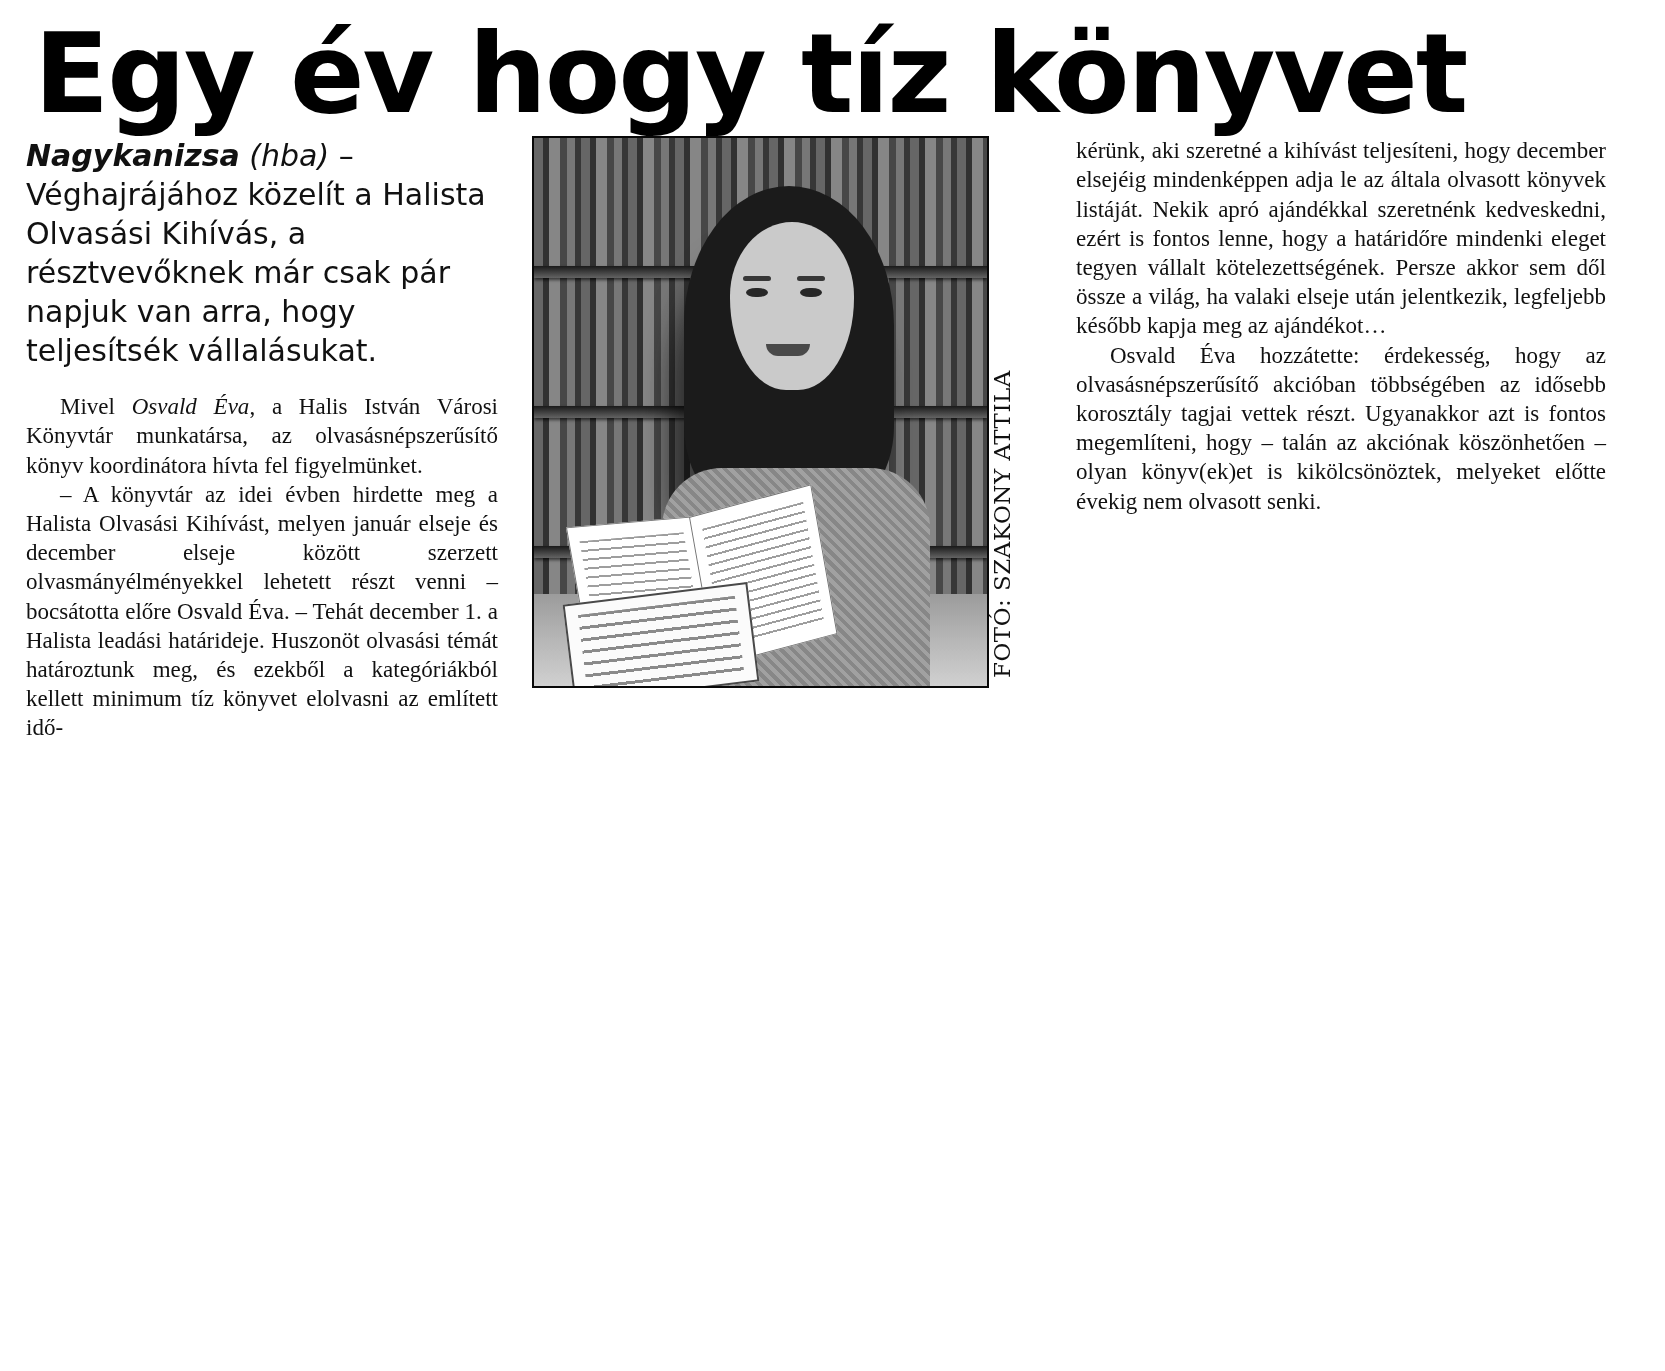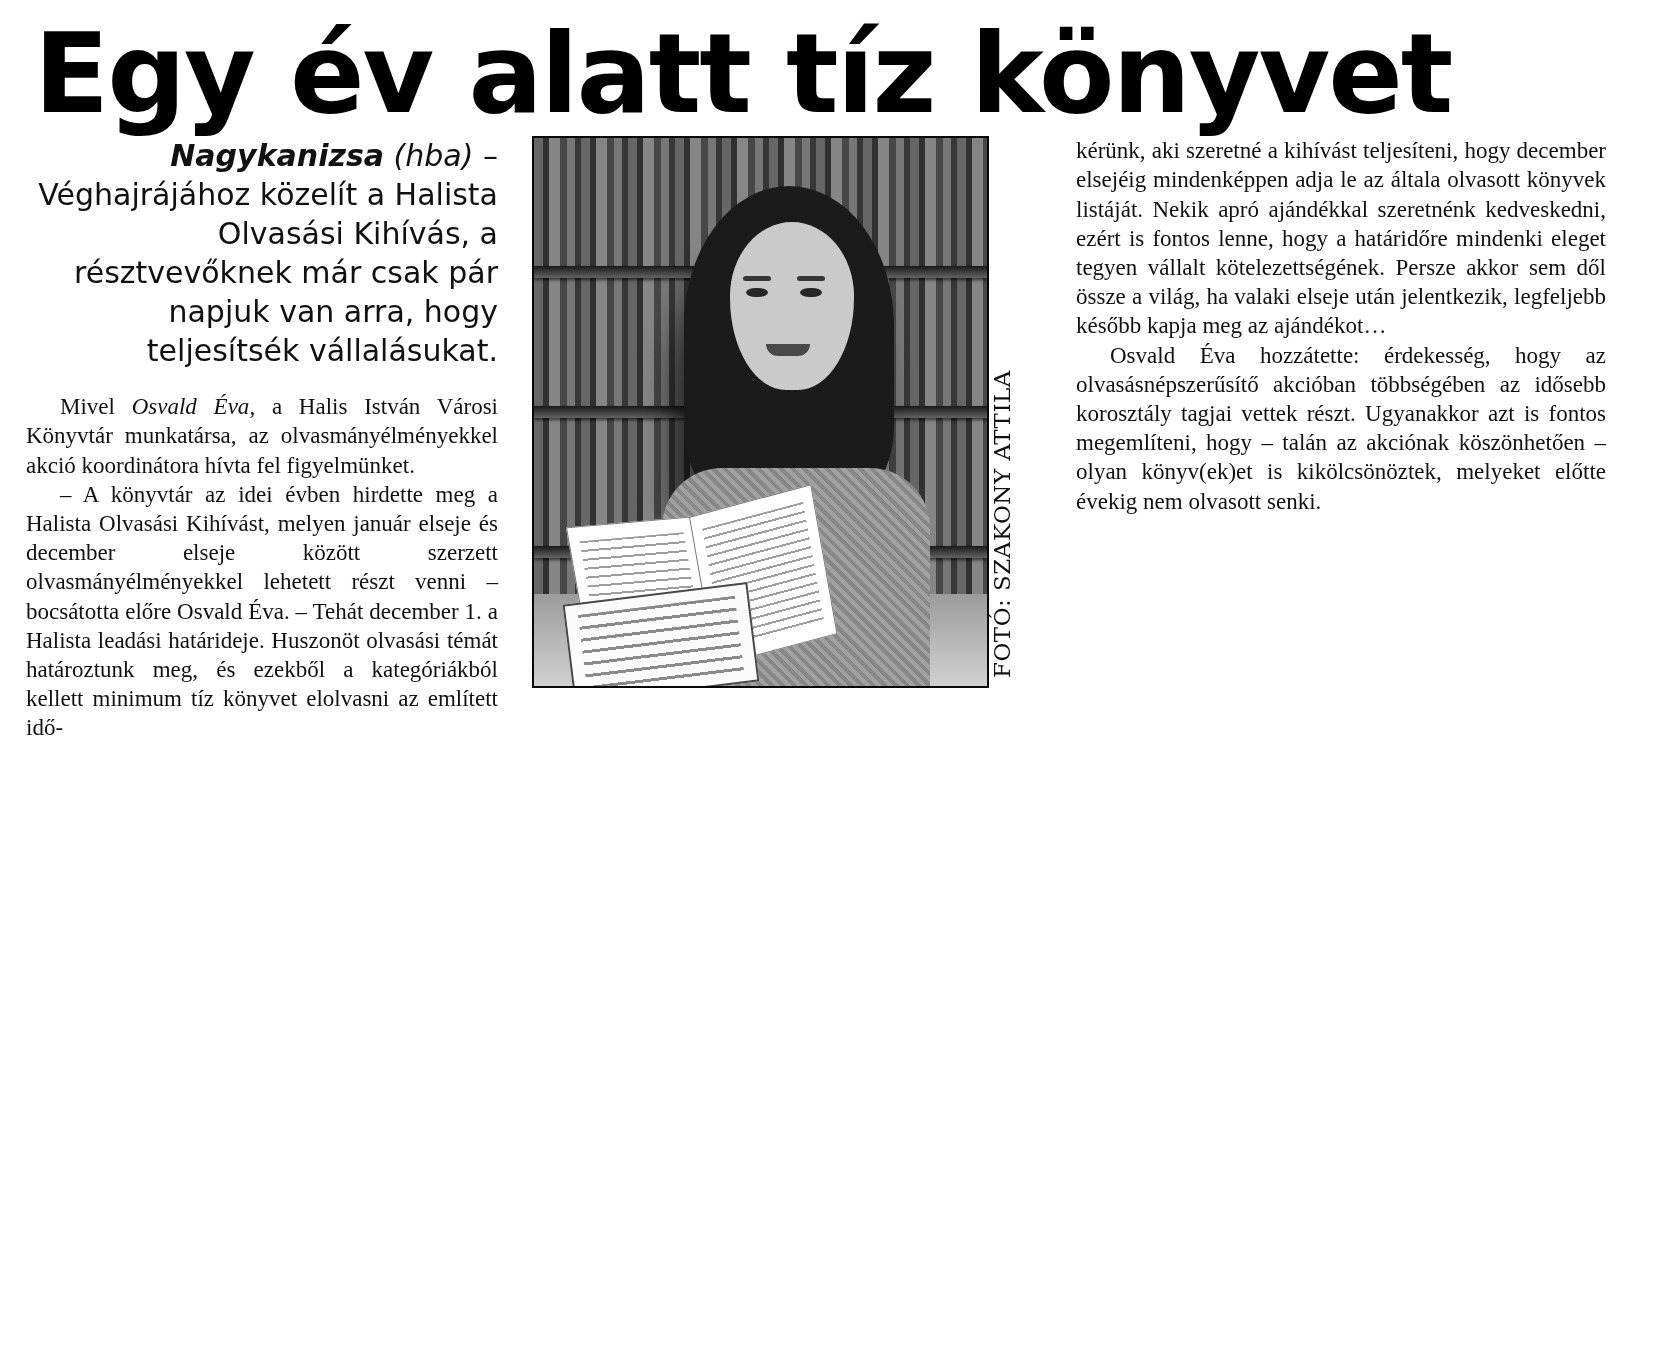--- a/index.html
+++ b/index.html
@@ -55,21 +55,21 @@
     text-align: justify;
     text-justify: inter-word;
     hyphens: manual;
   }
   p.indent { text-indent: 34px; }
 
   .lead {
     font-family: "DejaVu Sans", sans-serif;
     font-size: 30px;
     line-height: 1.3;
-    text-align: right;
+    text-align: left;
     margin-bottom: 22px;
   }
   .lead .place {
     font-weight: bold;
     font-style: italic;
   }
   .lead .src { font-style: italic; }
   em.name { font-style: italic; }
 
   
@@ -242,34 +242,34 @@
     width: 455px;
     margin: 12px 0 30px 0;
     text-align: justify;
   }
 </style>
 </head>
 <body>
 
 <div class="page">
 
-  <h1 class="headline">Egy év alatt tíz könyvet</h1>
+  <h1 class="headline">Egy év hogy tíz könyvet</h1>
 
   <div class="columns">
 
     <div class="col left">
       <p class="lead">
         <span class="place">Nagykanizsa</span>
         <span class="src">(hba)</span>
         <span>–</span>
         <span>Véghajrájához közelít a Halista Olvasási Kihívás, a résztvevőknek már csak pár napjuk van arra, hogy teljesítsék vállalásukat.</span>
       </p>
 
       <p class="indent">
-        <span>Mivel </span><em class="name">Osvald Éva</em><span>, a Halis István Városi Könyvtár munkatársa, az olvasmányélményekkel akció koordinátora hívta fel figyelmünket.</span>
+        <span>Mivel </span><em class="name">Osvald Éva</em><span>, a Halis István Városi Könyvtár munkatársa, az olvasásnépszerűsítő könyv koordinátora hívta fel figyelmünket.</span>
       </p>
 
       <p class="indent">– A könyvtár az idei évben hirdette meg a Halista Olvasási Kihívást, melyen január elseje és december elseje között szerzett olvasmányélményekkel lehetett részt venni – bocsátotta előre Osvald Éva. – Tehát december 1. a Halista leadási határideje. Huszonöt olvasási témát határoztunk meg, és ezekből a kategóriákból kellett minimum tíz könyvet elolvasni az említett idő-</p>
     </div>
 
     <div class="col mid">
       <div class="photo-wrap">
         <div class="photo">
           <div class="shelf-bg"></div>
           <div class="shelf-line s1"></div>

